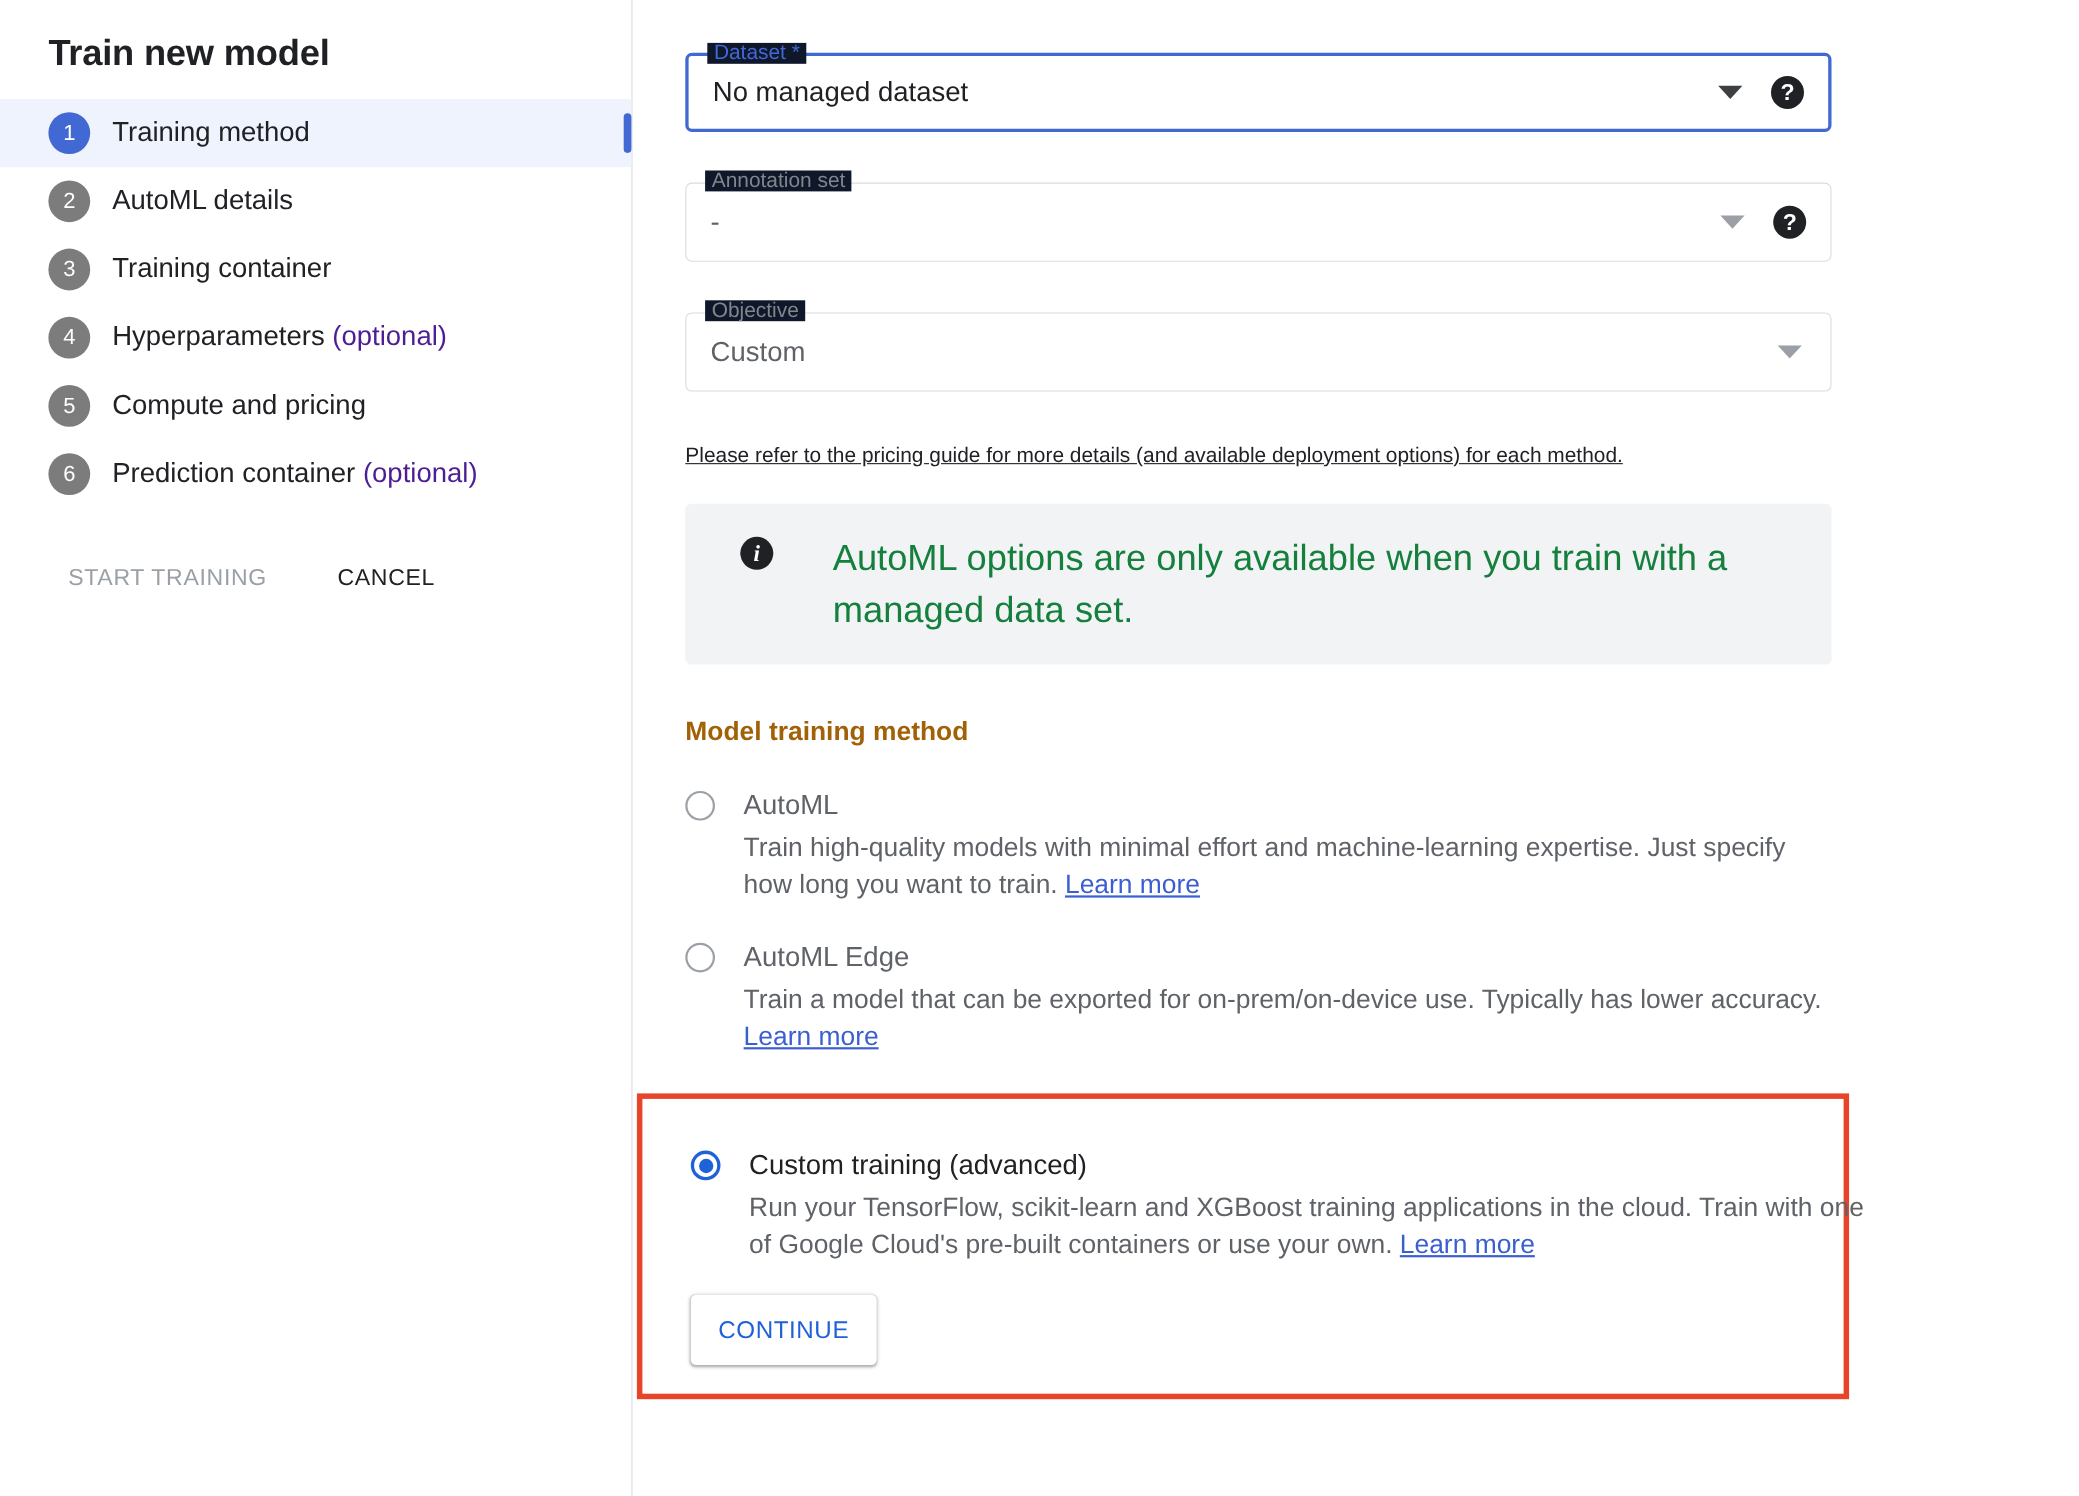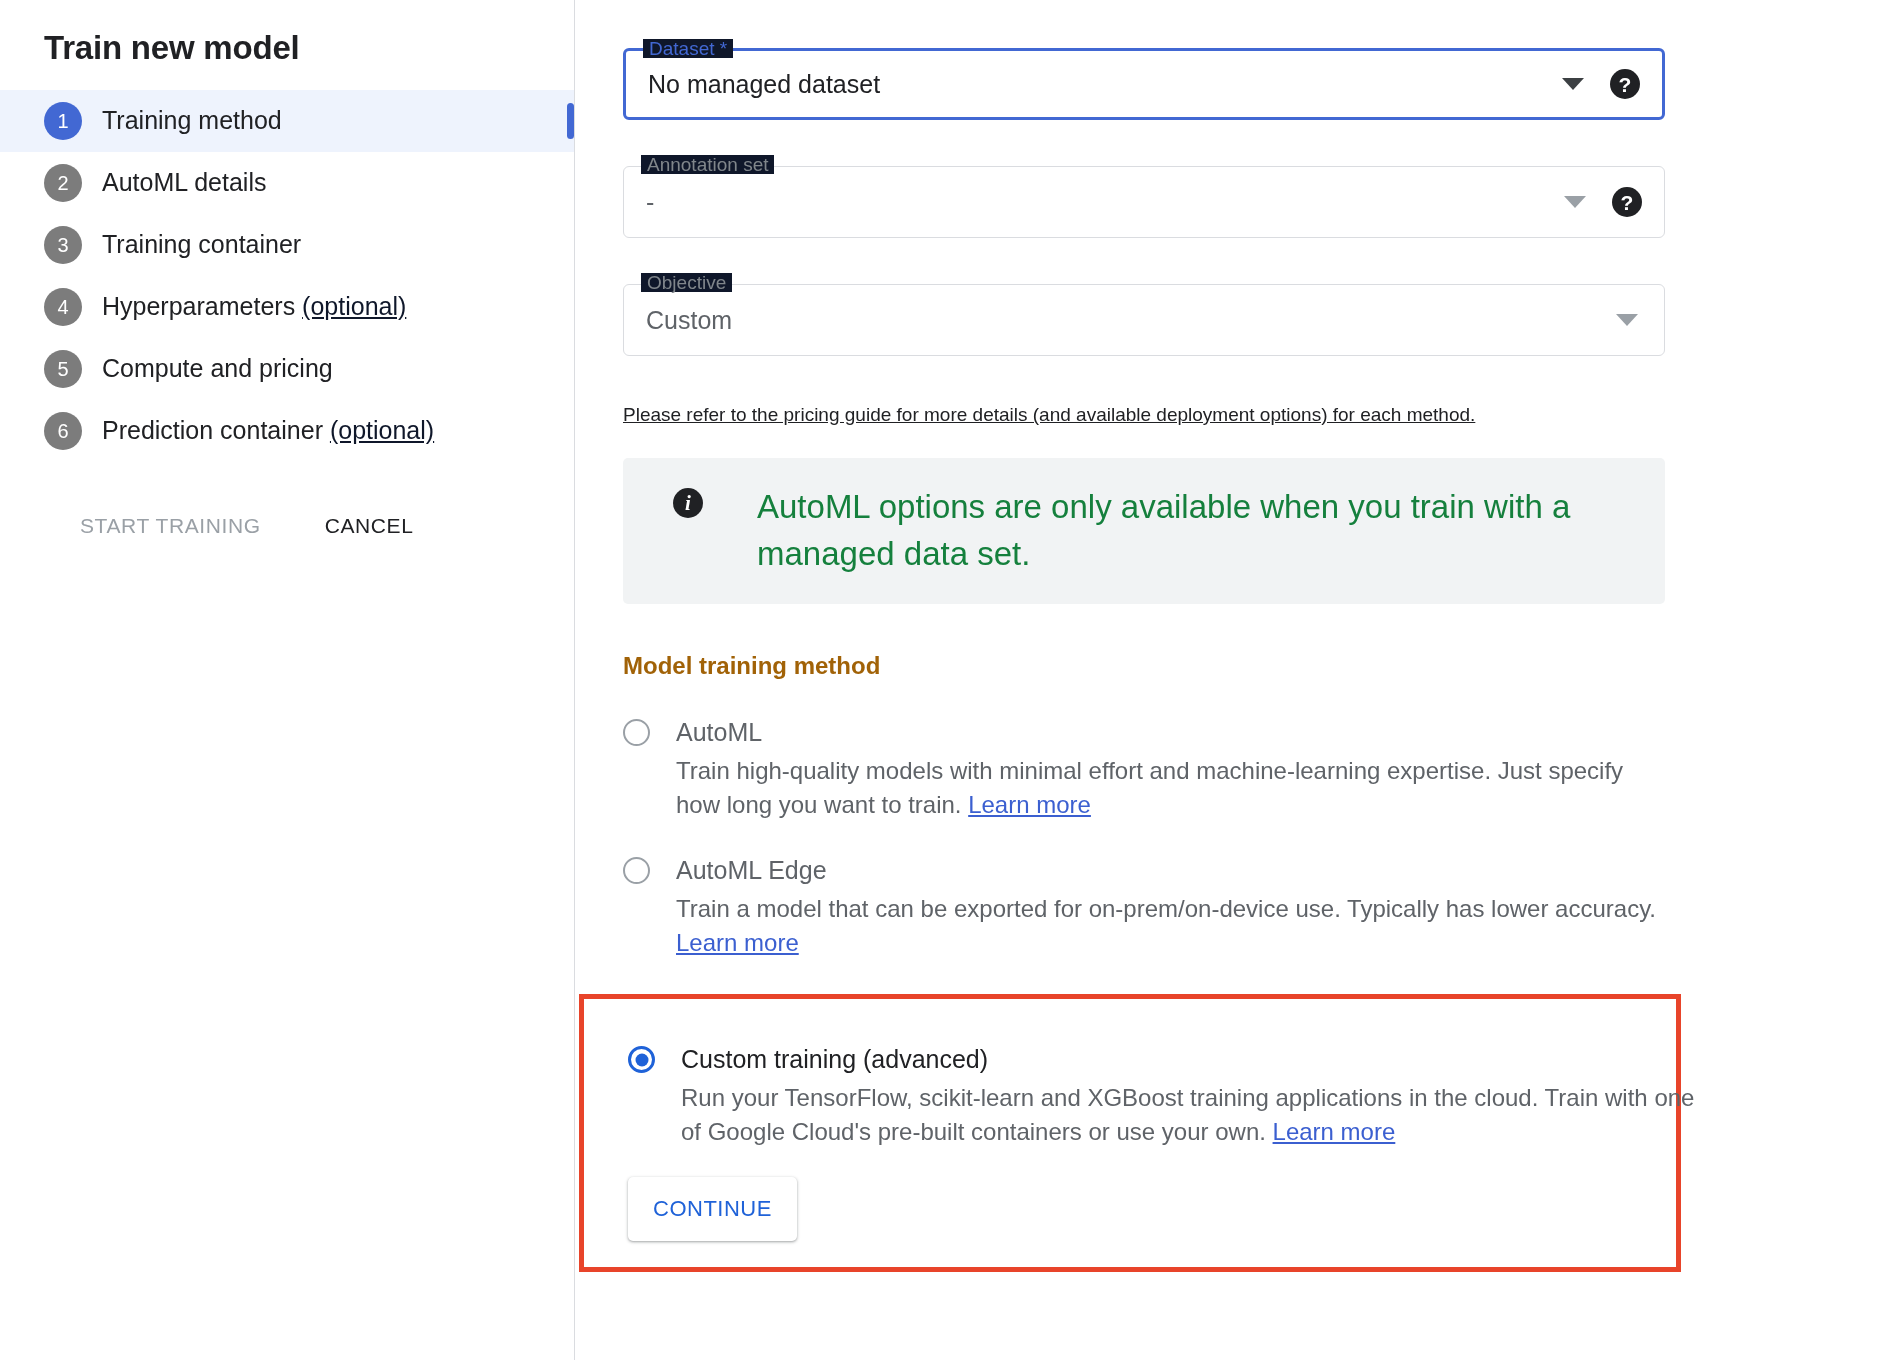--- a/index.html
+++ b/index.html
@@ -66,27 +66,27 @@
     flex: 0 0 38px;
     line-height: 1;
   }
   .step-row.active .step-num { background: #4268d3; }
   .step-label {
     margin-left: 20px;
     font-size: 25px;
     color: #202124;
     white-space: nowrap;
   }
-  .step-optional { color: #0f172a; text-decoration: underline; }
+  .step-optional { color: #4c1d95; }
 
   .sidebar-actions {
     display: flex;
     align-items: center;
     margin-top: 40px;
-    padding-left: 62px;
+    padding-left: 44px;
     gap: 28px;
   }
   .txt-btn {
     background: none;
     border: none;
     font-family: inherit;
     font-size: 21px;
     letter-spacing: 0.6px;
     padding: 12px 18px;
     border-radius: 4px;

